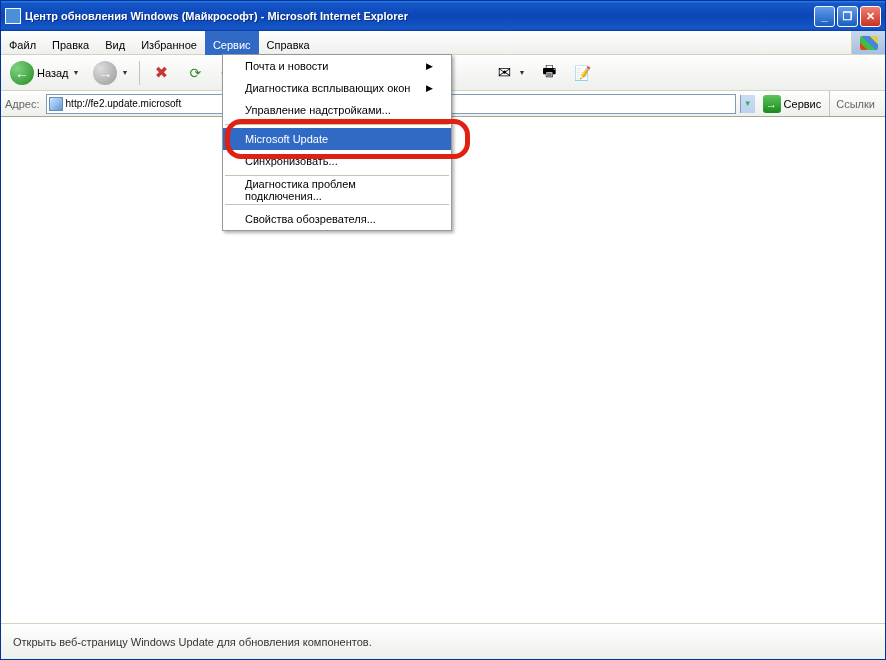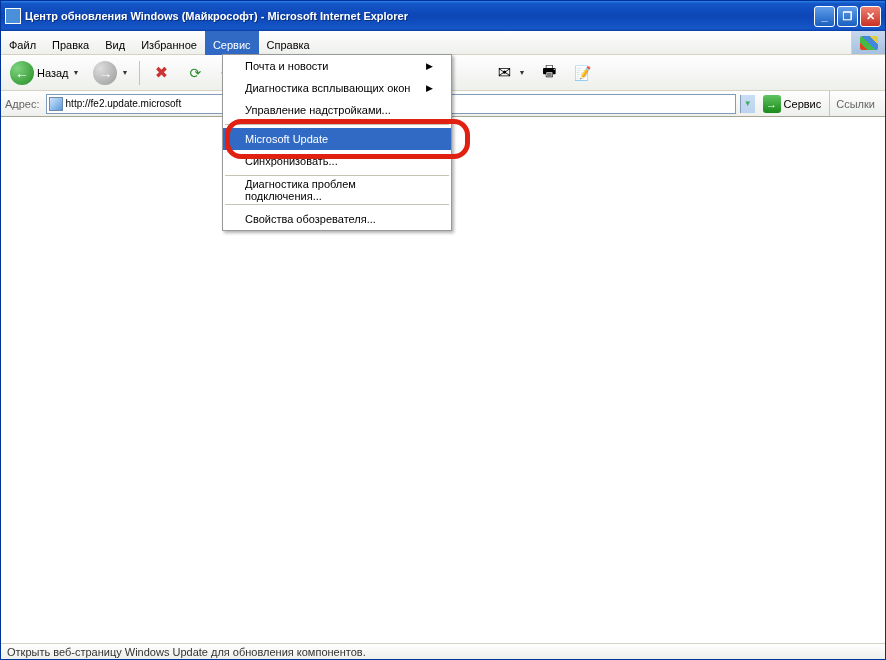--- a/index.html
+++ b/index.html
@@ -57,22 +57,22 @@
 }
 .addressbar .url-box input { flex: 1; border: none; outline: none; font-size: 10px; }
 .addressbar .url-dd { width: 15px; height: 18px; background: linear-gradient(#c9ddf4,#bcd3ee); display:flex; align-items:center; justify-content:center; font-size:8px; color:#4a6; border-left:1px solid #7f9db9;}
 .go-btn { display: flex; align-items: center; gap: 3px; padding: 1px 4px; }
 .go-icon { width: 18px; height: 18px; border-radius: 3px; background: linear-gradient(to bottom, #5fc45f, #1a8a1a); color: #fff; display: flex; align-items: center; justify-content: center; font-size: 11px; font-weight: bold; }
 .links-lbl { padding: 0 6px; color: #666; border-left: 1px solid #c8c4b4; height: 100%; display: flex; align-items: center; }
 
 .content { flex: 1; background: #fff; position: relative; }
 
 .statusbar {
-  height: 16px; background: linear-gradient(to bottom, #fefefe, #eef0ec);
-  border-top: 1px solid #d6d2c2; display: flex; align-items: center; padding: 0 6px; color: #333;
+  height: 36px; background: linear-gradient(to bottom, #fefefe, #eef0ec);
+  border-top: 1px solid #d6d2c2; display: flex; align-items: center; padding: 0 12px; color: #333;
 }
 
 .dropdown-menu {
   position: absolute; left: 222px; top: 54px; width: 230px;
   background: #fff; border: 1px solid #999; box-shadow: 2px 2px 3px rgba(0,0,0,.3);
   z-index: 10;
 }
 .dropdown-menu .dd-item {
   height: 22px; display: flex; align-items: center; padding: 0 18px 0 22px;
   position: relative; cursor: default; justify-content: space-between;

